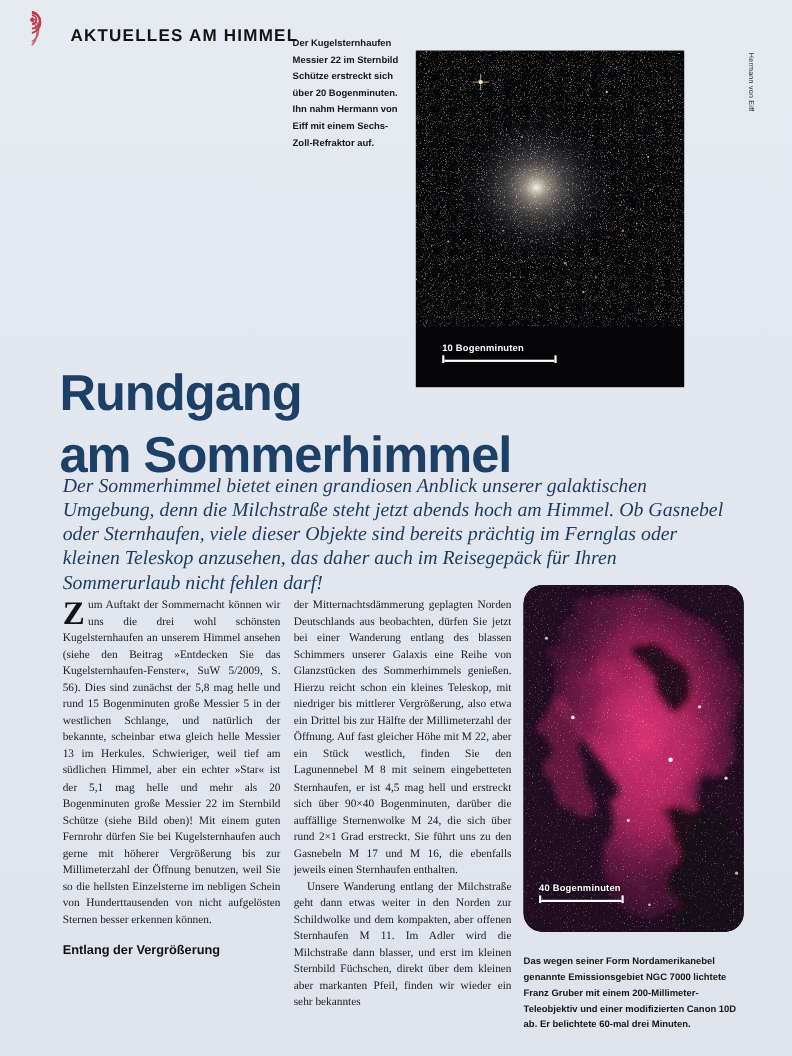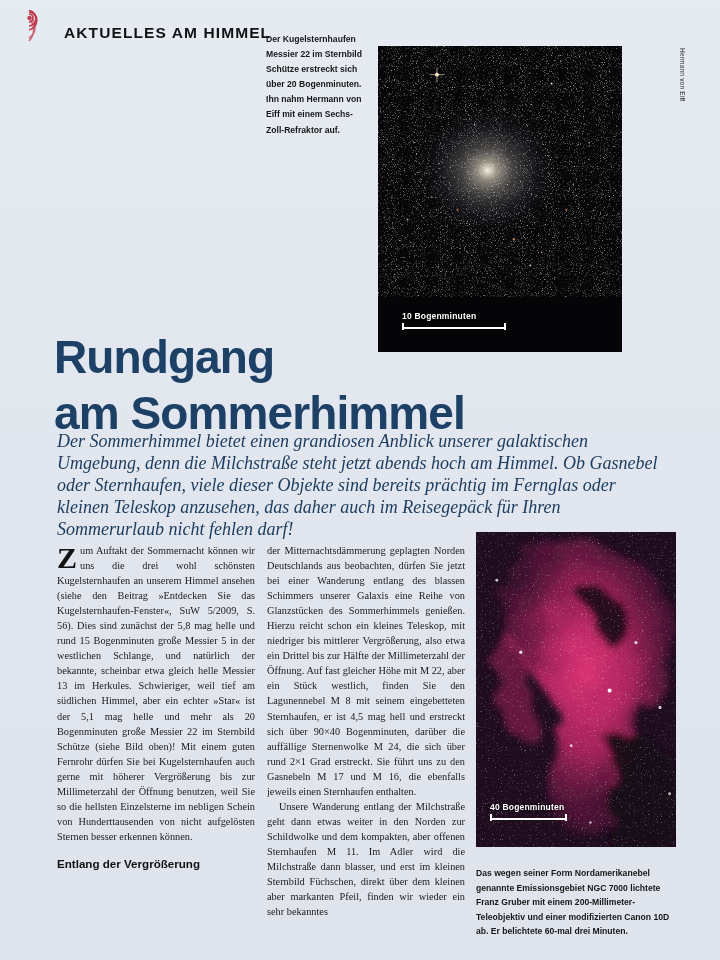--- a/index.html
+++ b/index.html
@@ -94,20 +94,21 @@
   .sb-ngc { left: 14px; bottom: 26px; width: 77px; }
 
   .img-ngc {
     position: absolute;
     left: 476px;
     top: 532px;
     width: 200px;
     height: 315px;
     background: #0a0610;
     overflow: hidden;
+    border-radius: 17px;
   }
   .neb-layer { position: absolute; inset: -10%; }
 
   .credit-vert {
     position: absolute;
     font-family: "Liberation Sans", sans-serif;
     font-size: 6.5px;
     color: #2b2b2b;
     letter-spacing: 0.2px;
     white-space: nowrap;

